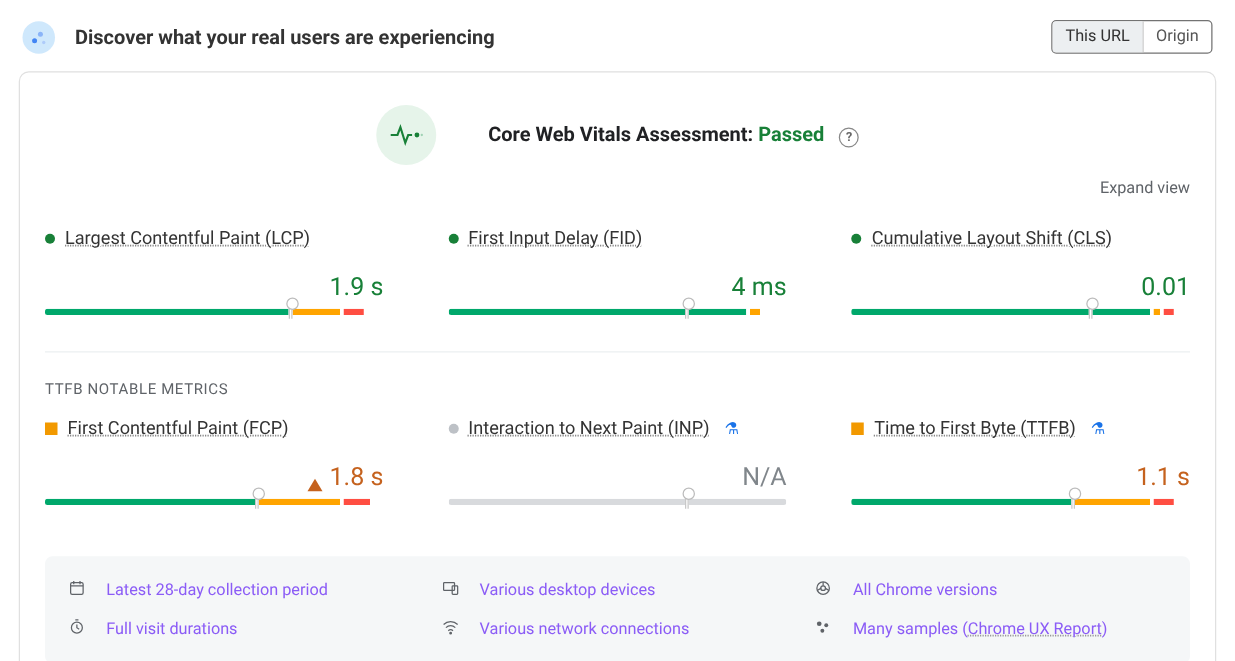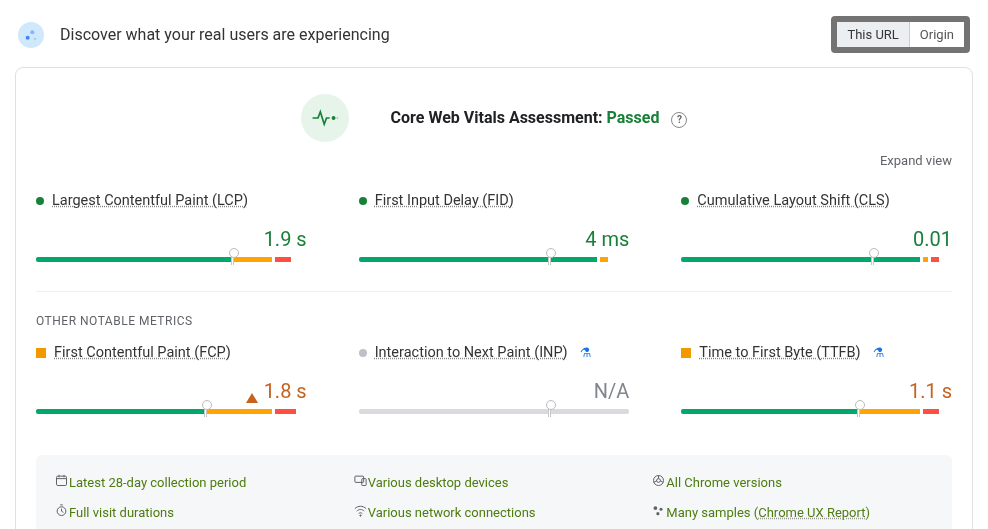--- a/index.html
+++ b/index.html
@@ -16,23 +16,23 @@
     align-items: center;
     padding: 16px 18px 14px 18px;
   }
   .header-icon {
     width: 26px; height: 26px; border-radius: 50%;
     background: #cfe8fc;
     display:flex;align-items:center;justify-content:center;
     margin-right: 16px;
   }
   .header-icon svg { width:16px; height:16px; }
-  .header-title { font-size: 16px; font-weight: 400; color:#333; flex:1; }
+  .header-title { font-size: 16px; font-weight: 700; color:#333; flex:1; }
   .seg {
-    display:flex; border:6px solid #737373; border-radius:4px; overflow:hidden; font-size:13px;
+    display:flex; border:1px solid #737373; border-radius:4px; overflow:hidden; font-size:13px;
   }
   .seg div { padding:5px 10px; cursor:pointer; color:#555; }
   .seg .active { background:#eceff1; color:#333; }
   .seg div + div { border-left:1px solid #ccc; }
   .card {
     margin: 0 15px 15px 15px;
     border:1px solid #e0e0e0;
     border-radius:8px;
     padding: 0 20px 20px 20px;
   }
@@ -94,22 +94,22 @@
   .divider { border:none;border-top:1px solid #eceff1; margin: 0; }
   .section-title {
     font-size:12px; letter-spacing: .5px; color:#5f6368; padding:22px 0 4px 0;
   }
   .footer-box {
     background:#f5f7f8; border-radius:6px; padding:12px 10px; margin-top: 12px;
   }
   .footer-grid { display:flex; }
   .footer-col { flex:1; }
   .footer-item {
-    display:flex; align-items:center; gap:0; padding:6px 8px;
-    color:#4d7c0f; font-size:13px;
+    display:flex; align-items:center; gap:16px; padding:6px 8px;
+    color:#8b5cf6; font-size:13px;
   }
   .footer-item svg{ width:15px; height:15px; flex-shrink:0; stroke:#5f6368; }
   .footer-link { text-decoration:underline dotted #999; cursor:pointer; }
 </style>
 </head>
 <body>
 
 <div class="header">
   <div class="header-icon">
     <svg viewBox="0 0 24 24">
@@ -199,21 +199,21 @@
             <span class="gap"></span>
             <span class="r" style="width: 3%;"></span>
           </div>
           <div class="marker" style="left: 70%;"></div>
         </div>
       </div>
     </div>
 
   <hr class="divider">
 
-  <div class="section-title">OTHER NOTABLE METRICS</div>
+  <div class="section-title">TTFB NOTABLE METRICS</div>
 
   <div class="metrics-row" id="other-row">
       <div class="metric">
         <div class="metric-name-line">
           <span class="sq orange"></span>
           <span class="metric-link">First Contentful Paint (FCP)</span>
         </div>
         <div class="metric-value-row">
           <span class="tri"></span>
           <span class="metric-value orange">1.8 s</span>

